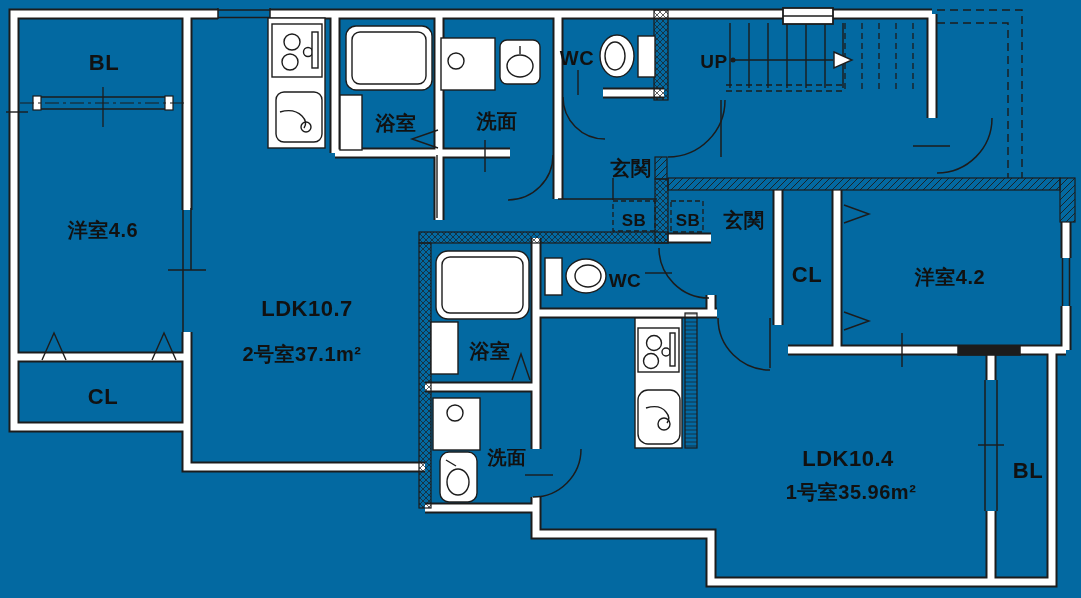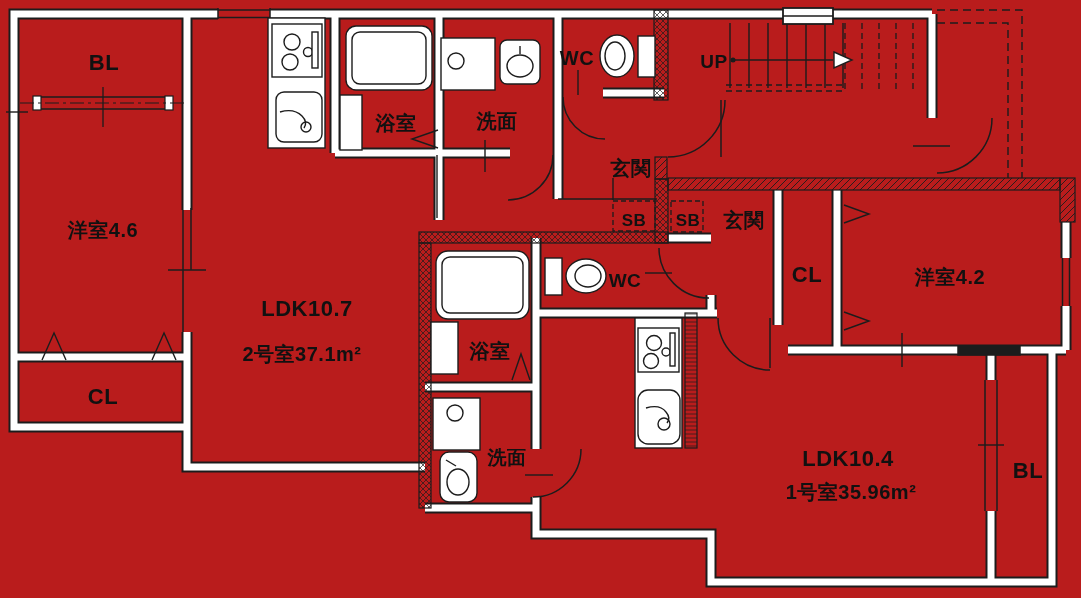--- a/index.html
+++ b/index.html
@@ -1,16 +1,16 @@
 <!DOCTYPE html>
 <html><head>
 <meta charset="utf-8">
 <style>
   html,body{margin:0;padding:0;background:#ffffff;}
-  .stage{width:1081px;height:598px;position:relative;background:#b91c1c;overflow:hidden;}
+  .stage{width:1081px;height:598px;position:relative;background:#0369a1;overflow:hidden;}
   svg{display:block;}
   text{font-family:"Liberation Sans","DejaVu Sans",sans-serif;font-weight:bold;fill:#111;
        text-anchor:middle;letter-spacing:0.5px;}
   .jp{font-size:20px;}
   .lat{font-size:22px;}
   .sm{font-size:17px;}
   .md{font-size:19px;}
 </style>
 </head>
 <body>

